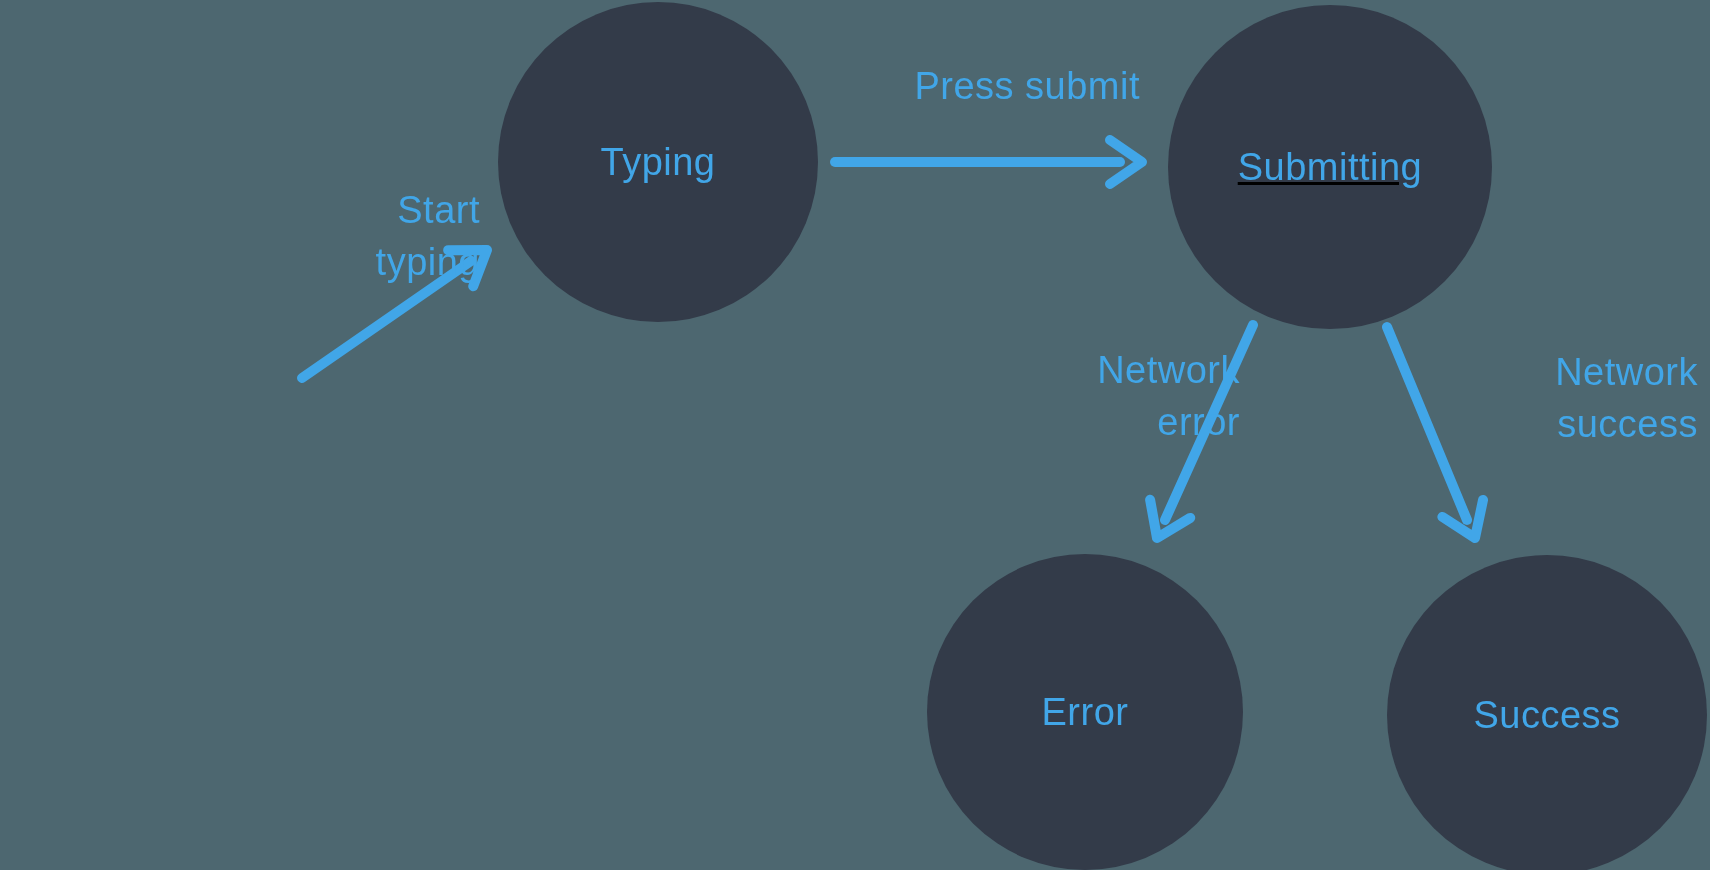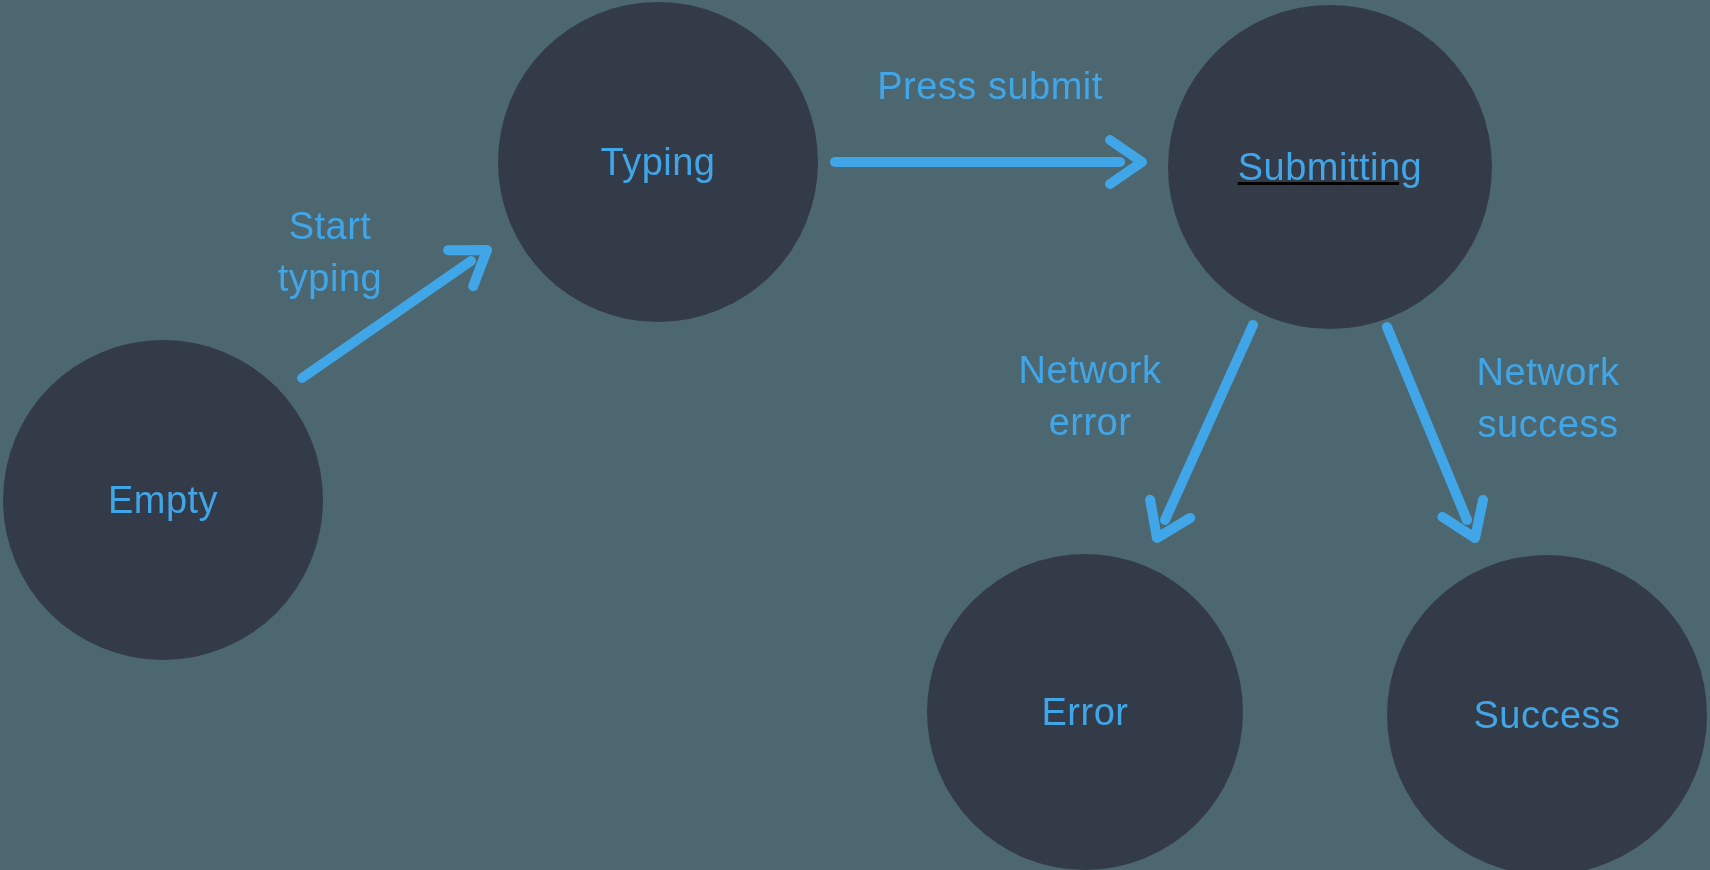--- a/index.html
+++ b/index.html
@@ -56,29 +56,29 @@
     stroke: var(--accent);
     stroke-width: 10;
     stroke-linecap: round;
     stroke-linejoin: round;
     fill: none;
   }
 
   .edge-label {
     position: absolute;
     width: 300px;
-    text-align: center;
+    text-align: right;
     color: var(--accent);
     font-size: 38px;
     font-weight: 500;
     line-height: 52px;
     letter-spacing: 0.5px;
     user-select: none;
   }
-  .label-start-typing    { left: 180px;  top: 200px; }
+  .label-start-typing    { left: 180px;  top: 184px; }
   .label-press-submit    { left: 840px;  top: 60px;  }
   .label-network-error   { left: 940px;  top: 344px; }
   .label-network-success { left: 1398px; top: 346px; }
 </style>
 </head>
 <body>
 
 <div class="diagram">
 
   <svg class="edges-layer" viewBox="0 0 1710 870" xmlns="http://www.w3.org/2000/svg">
@@ -97,23 +97,20 @@
       <line class="edge-stroke" x1="1253" y1="325" x2="1165" y2="520"></line>
       <path class="edge-stroke" d="M-32,-22 L0,0 L-32,22" transform="translate(1157,538) rotate(114.3)"></path>
     </g>
 
     <g>
       <line class="edge-stroke" x1="1387" y1="327" x2="1467" y2="520"></line>
       <path class="edge-stroke" d="M-32,-22 L0,0 L-32,22" transform="translate(1475,538) rotate(67.4)"></path>
     </g>
   </svg>
 
-  <div class="node node-empty">
-    <span class="node-label">Empty</span>
-  </div>
 
   <div class="node node-typing">
     <span class="node-label">Typing</span>
   </div>
 
   <div class="node node-submitting">
     <span class="node-label">Submitting</span>
   </div>
 
   <div class="node node-error">

